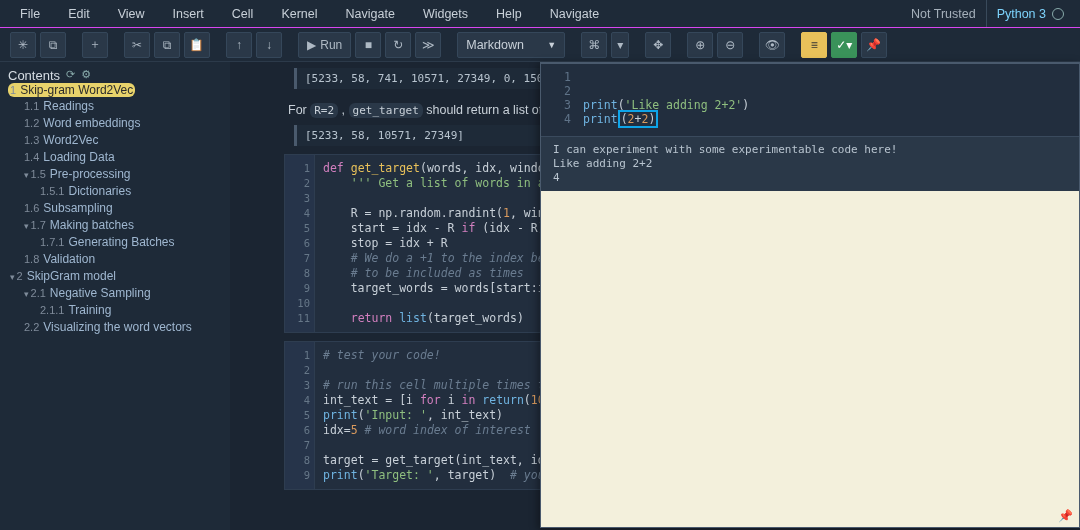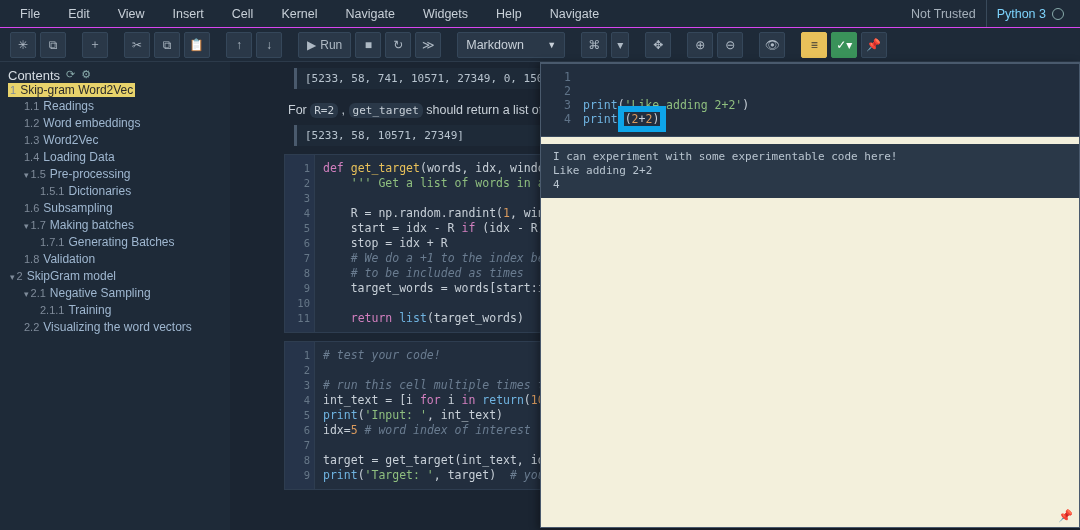--- a/index.html
+++ b/index.html
@@ -39,21 +39,21 @@
     justify-content: space-between; cursor: pointer;
   }
 
   .main { display: flex; height: calc(100% - 62px); }
   .sidebar { width: 230px; background: #1e2a38; padding: 6px 8px; overflow: auto; font-size: 12px; }
   .sb-title { font-weight: normal; font-size: 13px; color: #d6dde4; display: flex; align-items: flex-start; gap: 6px; }
   .sb-ico { font-size: 11px; color: #8aa; cursor: pointer; }
   .toc-item { padding: 1.5px 0; color: #9fb7d0; white-space: nowrap; }
   .toc-item .num { color: #7f8b9a; margin-right: 4px; font-size: 11px; }
   .toc-item.highlight { background: #e8d36b; color: #2b2b2b; display: inline-block; padding: 0 2px; }
-  .toc-lv1 { padding-left: 2px; }
+  .toc-lv1 { padding-left: 2px; border-radius: 6px; }
   .toc-lv2 { padding-left: 16px; }
   .toc-lv3 { padding-left: 32px; }
   .toc-arrow { color: #7f8b9a; margin-right: 2px; font-size: 9px; }
 
   .notebook { flex: 1; background: #1b2532; overflow: hidden; position: relative; padding: 4px 10px; }
   .cell {
     background: #222e3e; margin: 6px 0 8px 44px; position: relative;
     border: 1px solid #2e3d50;
   }
   .code-area { font-family: "Menlo","Consolas",monospace; font-size: 11.5px; padding: 6px 8px; }
@@ -82,23 +82,23 @@
   }
   .scratch-editor {
     background: #222e3e; padding: 6px 8px 10px 8px;
     font-family: monospace; font-size: 11.5px; border-bottom: 1px solid #3a4a5d;
   }
   .scratch-editor .gline { display: flex; }
   .scratch-editor .lnum { width: 34px; text-align: right; padding-right: 12px; color: #5f7388; }
   .scratch-editor .lcode { white-space: pre; color: #c8d0d8; }
   .scratch-out {
     background: #2a3848; color: #b8c4cf; font-family: monospace; font-size: 11px;
-    padding: 6px 12px; line-height: 14px; margin-top: 7px;
-  }
-  .cursor-box { border: 6px solid #0ea5e9; padding: 0 1px; }
+    padding: 6px 12px; line-height: 14px;
+  }
+  .cursor-box { border: 2px solid #0ea5e9; padding: 0 1px; }
   .pin-icon { position: absolute; right: 6px; bottom: 4px; color: #8a8a7c; font-size: 12px; }
 </style>
 </head>
 <body>
 
 <div class="menubar">
   <span class="item">File</span>
   <span class="item">Edit</span>
   <span class="item">View</span>
   <span class="item">Insert</span>

